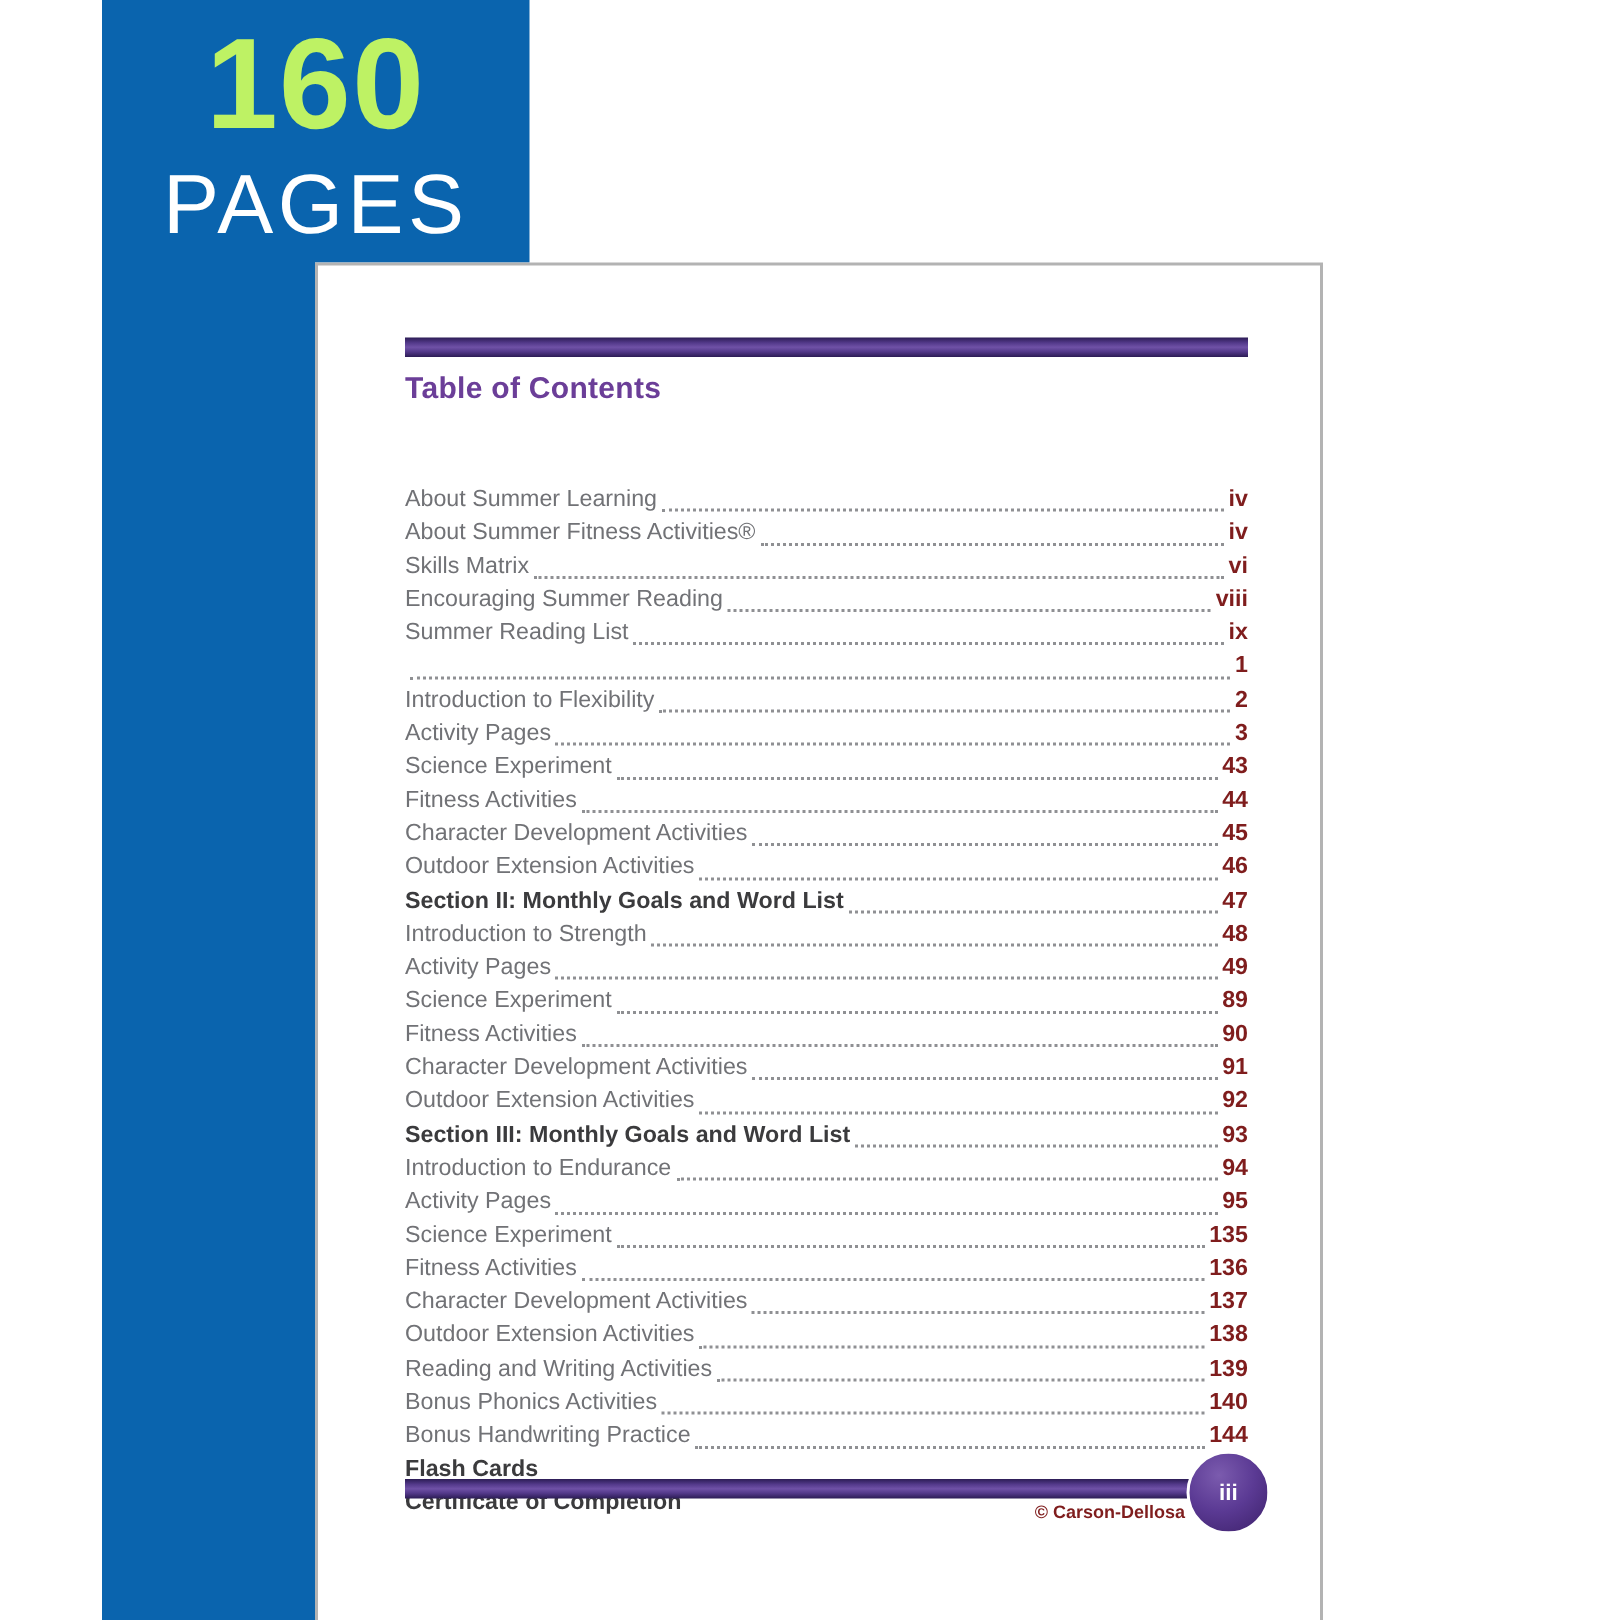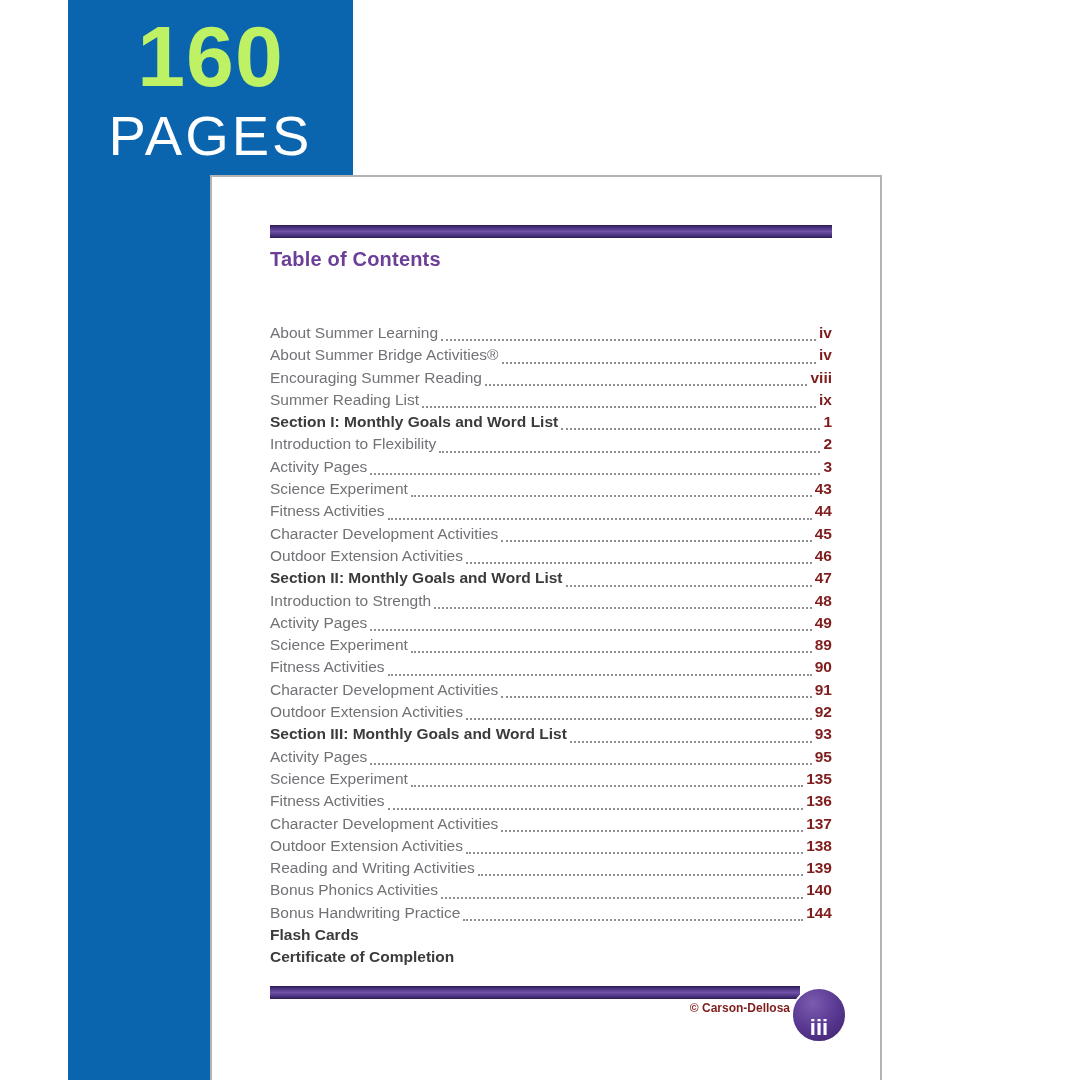--- a/index.html
+++ b/index.html
@@ -70,27 +70,27 @@
     font-weight: 700; color: #7f1d1d;
     text-align: center;
   }
 
   .copyright {
     position: absolute; top: 824px; left: 460px; width: 118px;
     text-align: right;
     color: #7f1d1d; font-size: 12px; font-weight: 700;
   }
   .folio {
-    position: absolute; left: 579px; top: 810px;
+    position: absolute; left: 579px; top: 790px;
     width: 52px; height: 52px; border-radius: 50%;
     background: radial-gradient(circle at 38% 28%, #7b5bae 0%, #5b3a94 48%, #3c2069 100%);
     border: 2px solid #ffffff;
     box-sizing: content-box;
-    display: flex; align-items: flex-end; justify-content: center;
-    color: #ffffff; font-size: 22px; font-weight: 800;
+    display: flex; align-items: center; justify-content: center;
+    color: #ffffff; font-size: 15px; font-weight: 800;
   }
 </style>
 </head>
 <body>
 
 <div class="canvas">
 
   <div class="blue-banner">
     <div class="count">160</div>
     <div class="count-label">PAGES</div>
@@ -100,36 +100,40 @@
     <div class="rule top"></div>
     <h1 class="page-title">Table of Contents</h1>
 
     <div class="toc" id="toc">
         <div class="toc-row">
           <span class="toc-label">About Summer Learning</span>
           <span class="toc-dots"></span>
           <span class="toc-num">iv</span>
         </div>
         <div class="toc-row">
-          <span class="toc-label">About Summer Bridge Activities®</span>
+          <span class="toc-label">About Summer Fitness Activities®</span>
           <span class="toc-dots"></span>
           <span class="toc-num">iv</span>
         </div>
         <div class="toc-row">
+          <span class="toc-label">Skills Matrix</span>
+          <span class="toc-dots"></span>
+          <span class="toc-num">vi</span>
+        </div>
+        <div class="toc-row">
           <span class="toc-label">Encouraging Summer Reading</span>
           <span class="toc-dots"></span>
           <span class="toc-num">viii</span>
         </div>
         <div class="toc-row">
           <span class="toc-label">Summer Reading List</span>
           <span class="toc-dots"></span>
           <span class="toc-num">ix</span>
         </div>
         <div class="toc-row bold">
-          <span class="toc-label">Section I: Monthly Goals and Word List</span>
           <span class="toc-dots"></span>
           <span class="toc-num">1</span>
         </div>
         <div class="toc-row">
           <span class="toc-label">Introduction to Flexibility</span>
           <span class="toc-dots"></span>
           <span class="toc-num">2</span>
         </div>
         <div class="toc-row">
           <span class="toc-label">Activity Pages</span>
@@ -188,20 +192,25 @@
         </div>
         <div class="toc-row">
           <span class="toc-label">Outdoor Extension Activities</span>
           <span class="toc-dots"></span>
           <span class="toc-num">92</span>
         </div>
         <div class="toc-row bold">
           <span class="toc-label">Section III: Monthly Goals and Word List</span>
           <span class="toc-dots"></span>
           <span class="toc-num">93</span>
+        </div>
+        <div class="toc-row">
+          <span class="toc-label">Introduction to Endurance</span>
+          <span class="toc-dots"></span>
+          <span class="toc-num">94</span>
         </div>
         <div class="toc-row">
           <span class="toc-label">Activity Pages</span>
           <span class="toc-dots"></span>
           <span class="toc-num">95</span>
         </div>
         <div class="toc-row">
           <span class="toc-label">Science Experiment</span>
           <span class="toc-dots"></span>
           <span class="toc-num">135</span>

